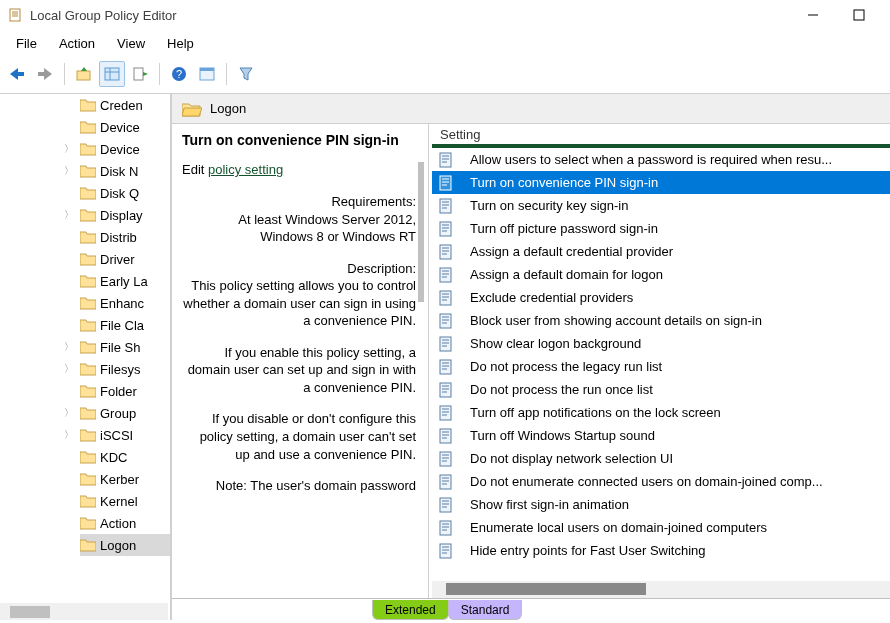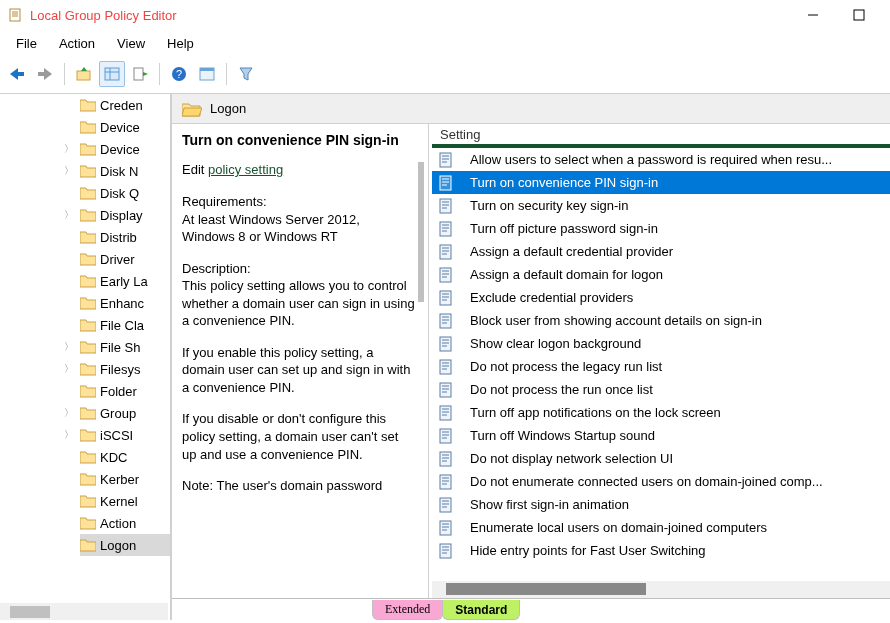--- a/index.html
+++ b/index.html
@@ -14,21 +14,21 @@
     height: 623px;
   }
   .titlebar {
     height: 30px;
     display: flex;
     align-items: center;
     padding: 0 8px;
     background: #fff;
   }
   .titlebar .app-icon { width: 16px; height: 16px; margin-right: 6px; }
-  .titlebar .title { font-size: 13px; color: #ef4444; }
+  .titlebar .title { font-size: 13px; color: #404040; }
   .titlebar .spacer { flex: 1; }
   .winbtn { width: 46px; height: 30px; display: flex; align-items: center; justify-content: center; }
   .menubar {
     display: flex;
     gap: 2px;
     padding: 4px 6px 6px 6px;
   }
   .menubar span { padding: 2px 10px; }
   .toolbar {
     display: flex;
@@ -98,21 +98,21 @@
   .desc-pane {
     width: 254px;
     padding: 8px 10px 0 10px;
     position: relative;
     overflow: hidden;
   }
   .desc-title { font-weight: bold; margin-bottom: 14px; font-size: 14px; }
   .desc-edit { margin-bottom: 16px; }
   .desc-edit a { color: #14532d; text-decoration: underline; }
   .desc-text { line-height: 1.35; }
-  .desc-text p { margin: 0 0 14px 0; }
+  .desc-text p { margin: 0 0 14px 0; text-align: right; }
   .desc-vscroll {
     position: absolute; right: 2px; top: 38px; width: 6px; height: 140px;
     background: #c0c0c0;
   }
   .divider {
     width: 6px;
     background: #fff;
     position: relative;
   }
   .divider::before {
@@ -154,25 +154,25 @@
     align-items: flex-end;
     padding-left: 200px;
   }
   .tab {
     height: 20px;
     padding: 0 12px;
     border: 1px solid #bfbfbf;
     border-top: none;
     border-radius: 0 0 6px 6px;
     font-size: 12px;
-    background: #bef264;
+    background: #c4b5fd;
     margin-right: -1px;
-    display: flex; align-items: center; font-weight: bold;
-  }
-  .tab.active { background: #f9a8d4; font-weight: normal; font-family: Liberation Serif, serif; }
+    display: flex; align-items: center;
+  }
+  .tab.active { background: #84cc16; font-weight: normal; }
   svg { display: block; }
 </style>
 </head>
 <body>
 
 <div class="titlebar">
   <span class="app-icon">
     <svg viewBox="0 0 16 16">
         <rect x="2" y="2" width="10" height="12" fill="#fff" stroke="#b58b3f"></rect>
         <line x1="4" y1="5" x2="10" y2="5" stroke="#b58b3f"></line>

